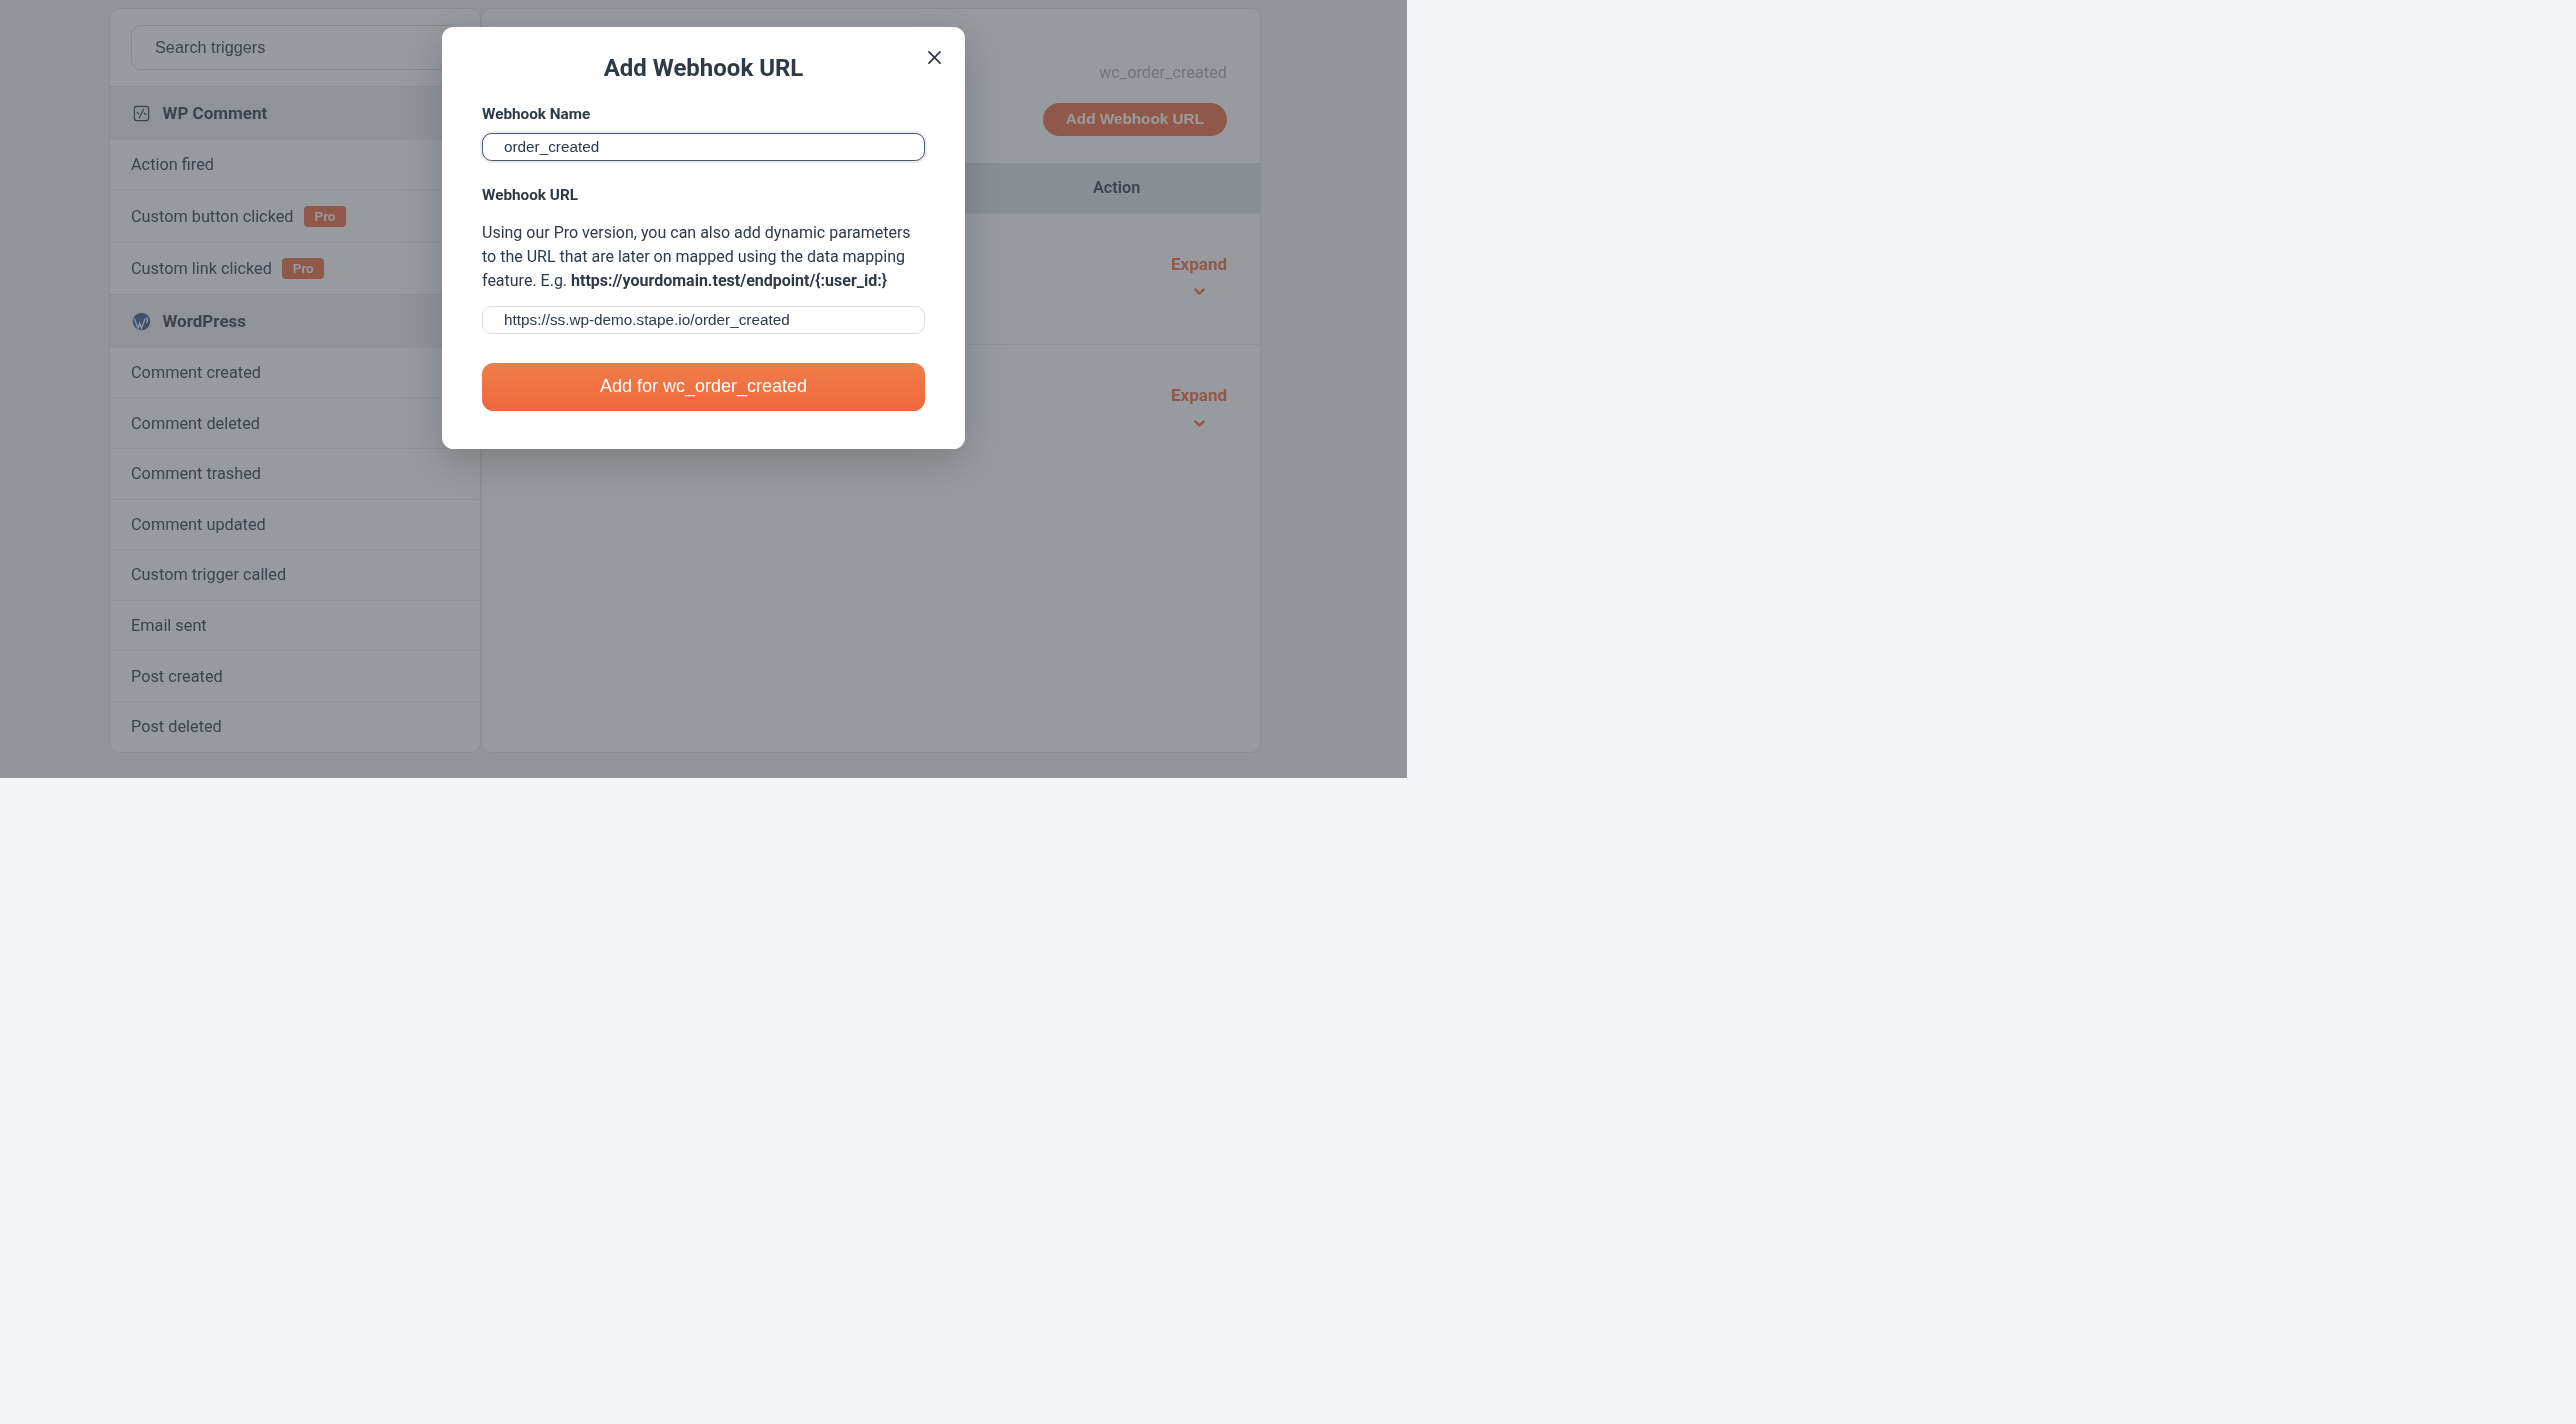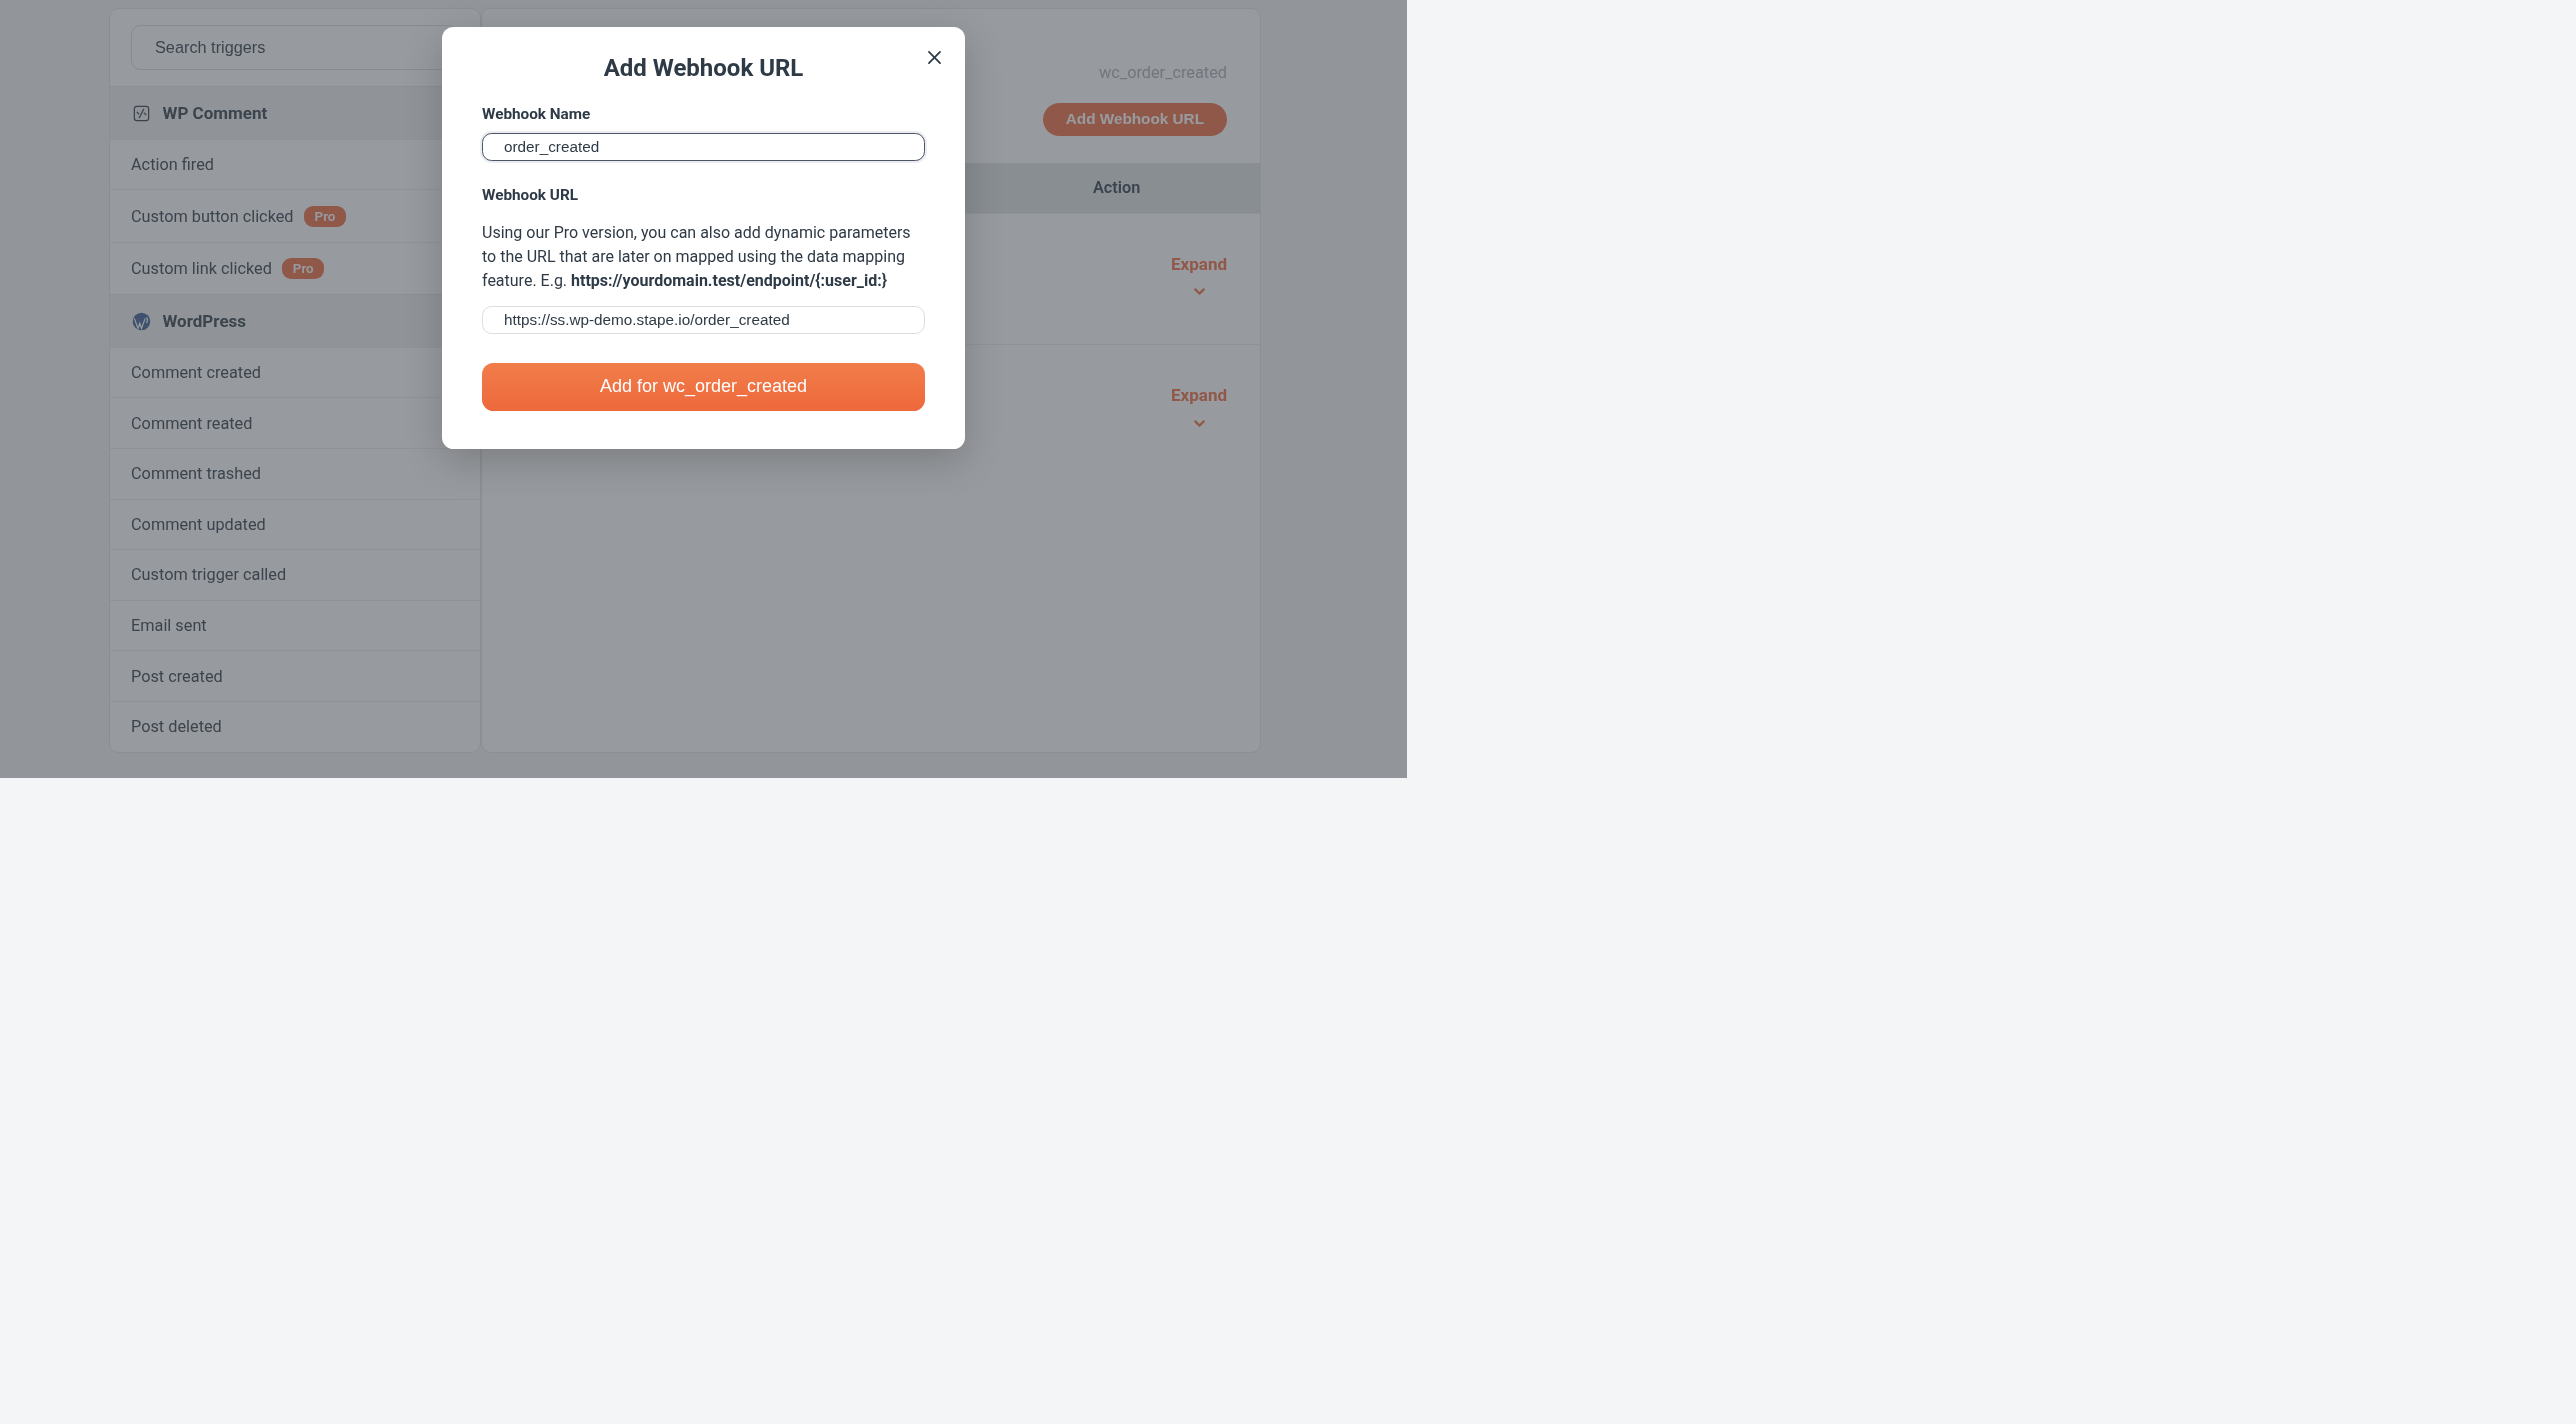--- a/index.html
+++ b/index.html
@@ -59,21 +59,21 @@
     color: #2e3a46;
     border-top: 1px solid #eceef1;
     cursor: pointer;
   }
   .pro-badge {
     background:#ec6a3c;
     color:#fff;
     font-size:13.4px;
     font-weight:600;
     padding:2.9px 10.5px;
-    border-radius: 9px;
+    border-radius: 4px;
   }
   .main-card {
     background:#fff;
     border:1px solid #e4e6e9;
     border-radius:9.6px;
     width: 780px;
     margin-left: 0;
     overflow:hidden;
   }
   .main-head {
@@ -248,21 +248,21 @@
           <circle cx="12" cy="12" r="10" fill="#3a5a8f"></circle>
           <path d="M4 9l4 11 2-6 2 6 4-11M18 8c1 1 1 3 0 5" stroke="#fff" stroke-width="1.4" fill="none" stroke-linecap="round"></path>
         </svg>
       </span>
       <span>WordPress</span>
     </div>
     <div class="sidebar-item">
       <span>Comment created</span>
     </div>
     <div class="sidebar-item">
-      <span>Comment reated</span>
+      <span>Comment deleted</span>
     </div>
     <div class="sidebar-item">
       <span>Comment trashed</span>
     </div>
     <div class="sidebar-item">
       <span>Comment updated</span>
     </div>
     <div class="sidebar-item">
       <span>Custom trigger called</span>
     </div>

